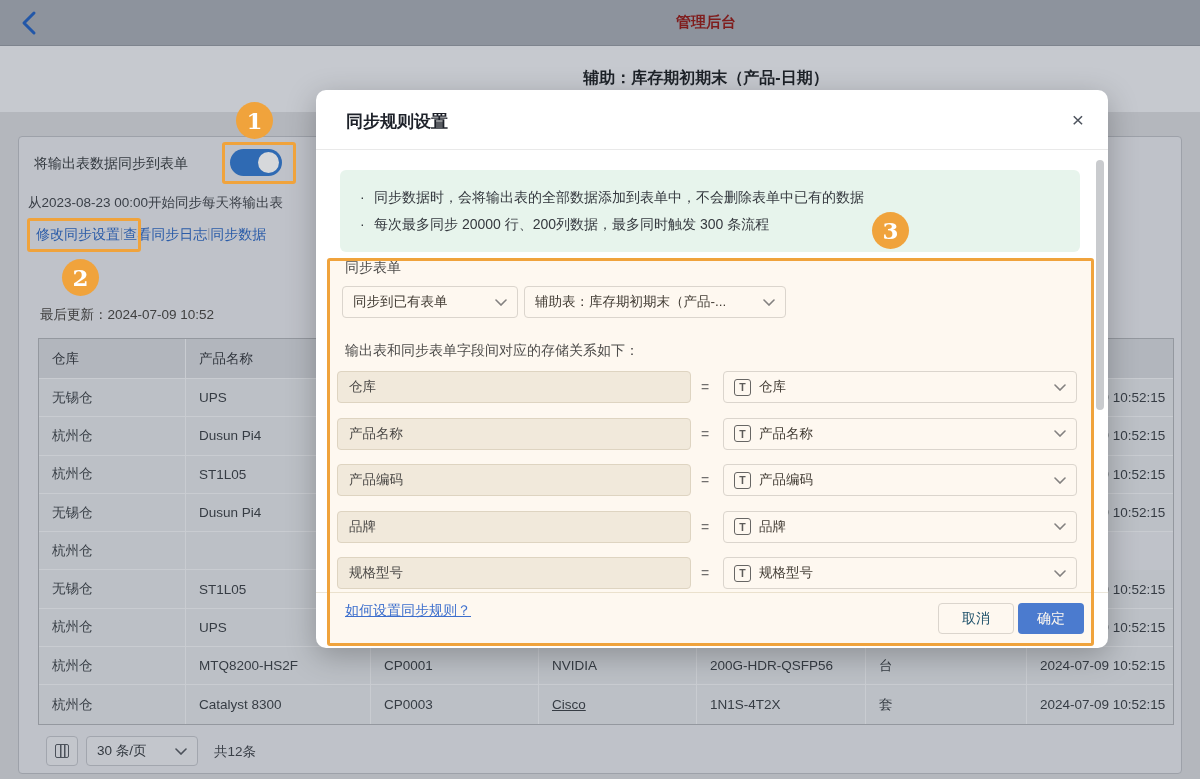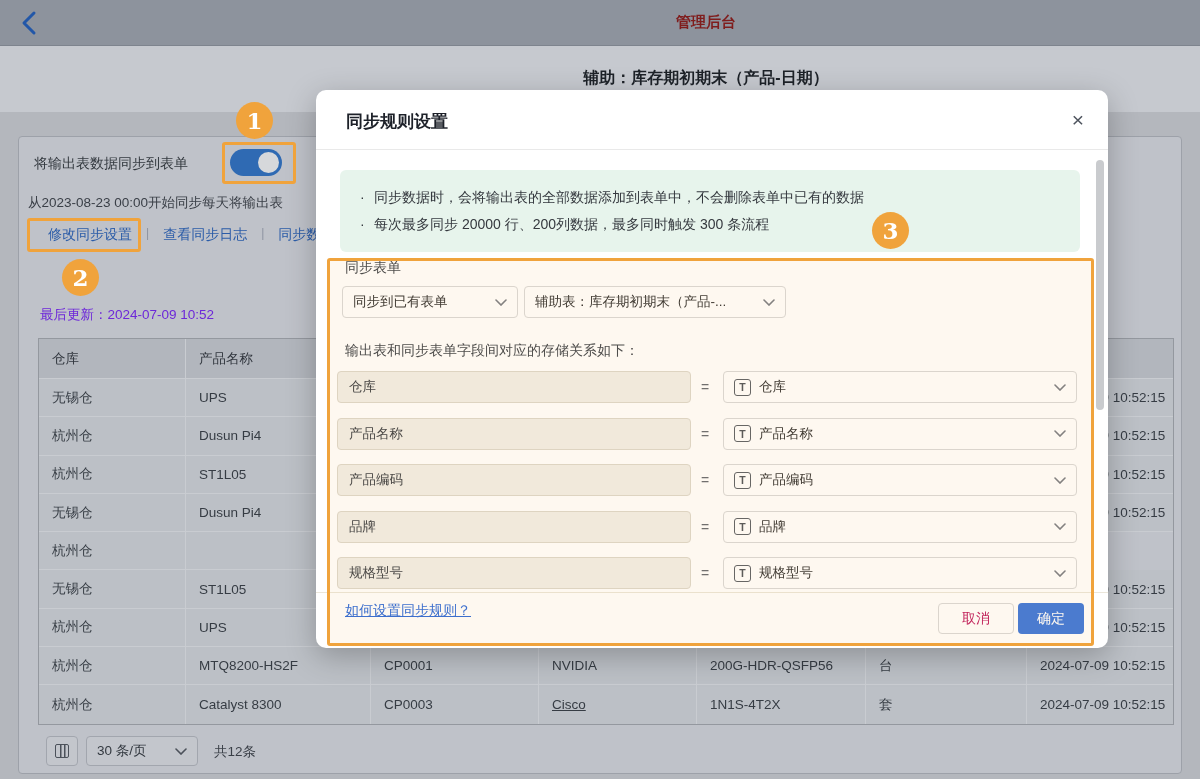--- a/index.html
+++ b/index.html
@@ -14,24 +14,24 @@
   .back { left:16px; top:9px; width:28px; height:28px; cursor:pointer; }
   .subheader { left:0; top:46px; width:1200px; height:66px; background:#c6c9cf; z-index:1; }
   .sub-title { left:706px; top:68px; transform:translateX(-50%); font-size:16px; font-weight:700; color:#1d2228; white-space:nowrap; z-index:2; }
 
   
   .panel { left:18px; top:136px; width:1164px; height:638px; background:#bfc2c9; border:1px solid #9da1a9; border-radius:4px; z-index:1; }
   .toggle-label { left:34px; top:155px; font-size:14px; color:#33393f; z-index:2; }
   .toggle { left:230px; top:149px; width:52px; height:27px; background:#2f6ab3; border-radius:14px; cursor:pointer; z-index:2; }
   .knob { position:absolute; right:3px; top:3px; width:21px; height:21px; background:#d6d8db; border-radius:50%; }
   .schedule { left:28px; top:194px; font-size:13.5px; color:#3a3f47; white-space:nowrap; z-index:2; }
-  .links { left:48px; top:226px; display:flex; align-items:flex-start; gap:14px; font-size:14px; z-index:2; white-space:nowrap; }
+  .links { left:36px; top:226px; display:flex; align-items:flex-start; font-size:14px; z-index:2; white-space:nowrap; }
   .plink { color:#2b5ca8; cursor:pointer; }
   .psep { color:#8d93a0; font-size:12px; }
-  .last-updated { left:40px; top:306px; font-size:13.5px; color:#6d28d9; z-index:2; }
+  .last-updated { left:40px; top:306px; font-size:13.5px; color:#404040; z-index:2; }
 
   
   .table { left:38px; top:338px; border:1px solid #94989f; z-index:2; }
   .trow { display:flex; }
   .tcell { flex:none; padding-left:13px; display:flex; align-items:center; font-size:13.5px; color:#363c44; border-right:1px solid #c9ccd1; border-bottom:1px solid #c9ccd1; overflow:hidden; white-space:nowrap; background:#bcc0c6; }
   .thead .tcell { background:#b2b6bd; color:#31363e; }
   .trow .tcell:last-child { border-right:none; }
   .trow:last-child .tcell { border-bottom:none; }
 
   
@@ -54,21 +54,21 @@
   .m-label { position:absolute; font-size:14px; color:#41464d; }
   .sel { position:absolute; height:32px; background:#fff; border:1px solid #d9d9d9; border-radius:4px; display:flex; align-items:center; padding:0 10px; font-size:13.5px; color:#333; cursor:pointer; white-space:nowrap; overflow:hidden; }
   .sel .grow { flex:1; overflow:hidden; text-overflow:ellipsis; }
   .chev { flex:none; margin-left:8px; display:flex; }
   .src-input { position:absolute; height:32px; background:#f1efe9; border:1px solid #ddd8cd; border-radius:4px; display:flex; align-items:center; padding:0 11px; font-size:13.5px; color:#3c4046; }
   .eq { position:absolute; font-size:14px; color:#666b72; }
   .ticon { flex:none; width:17px; height:17px; border:1.4px solid #5c6168; border-radius:3px; font-size:10.5px; color:#50555c; display:flex; align-items:center; justify-content:center; margin-right:8px; font-weight:600; }
   .m-footer-divider { position:absolute; left:0; top:502px; width:792px; height:1px; background:#ebe6da; }
   .help-link { position:absolute; left:29px; top:512px; font-size:14px; color:#2e6bda; text-decoration:underline; cursor:pointer; }
   .btn { position:absolute; top:513px; height:31px; border-radius:4px; font-size:14px; display:flex; align-items:center; justify-content:center; cursor:pointer; }
-  .btn-cancel { left:622px; width:76px; background:#fff; border:1px solid #d9d9d9; color:#be185d; }
+  .btn-cancel { left:622px; width:76px; background:#fff; border:1px solid #d9d9d9; color:#0c4a6e; }
   .btn-ok { left:702px; width:66px; background:#3d78dc; color:#fff; }
   .m-scrollbar { position:absolute; left:780px; top:70px; width:8px; height:250px; background:#c9cbce; border-radius:4px; cursor:pointer; }
 
   
   .anno-box { position:absolute; border:3px solid #F0A33C; border-radius:3px; z-index:20; pointer-events:none; }
   .badge { position:absolute; width:37px; height:37px; border-radius:50%; background:#F0A33C; color:#fff; font-family:"DejaVu Serif","Liberation Serif",serif; font-weight:700; font-size:23px; display:flex; align-items:center; justify-content:center; z-index:21; pointer-events:none; }
 </style>
 </head>
 <body>
 

